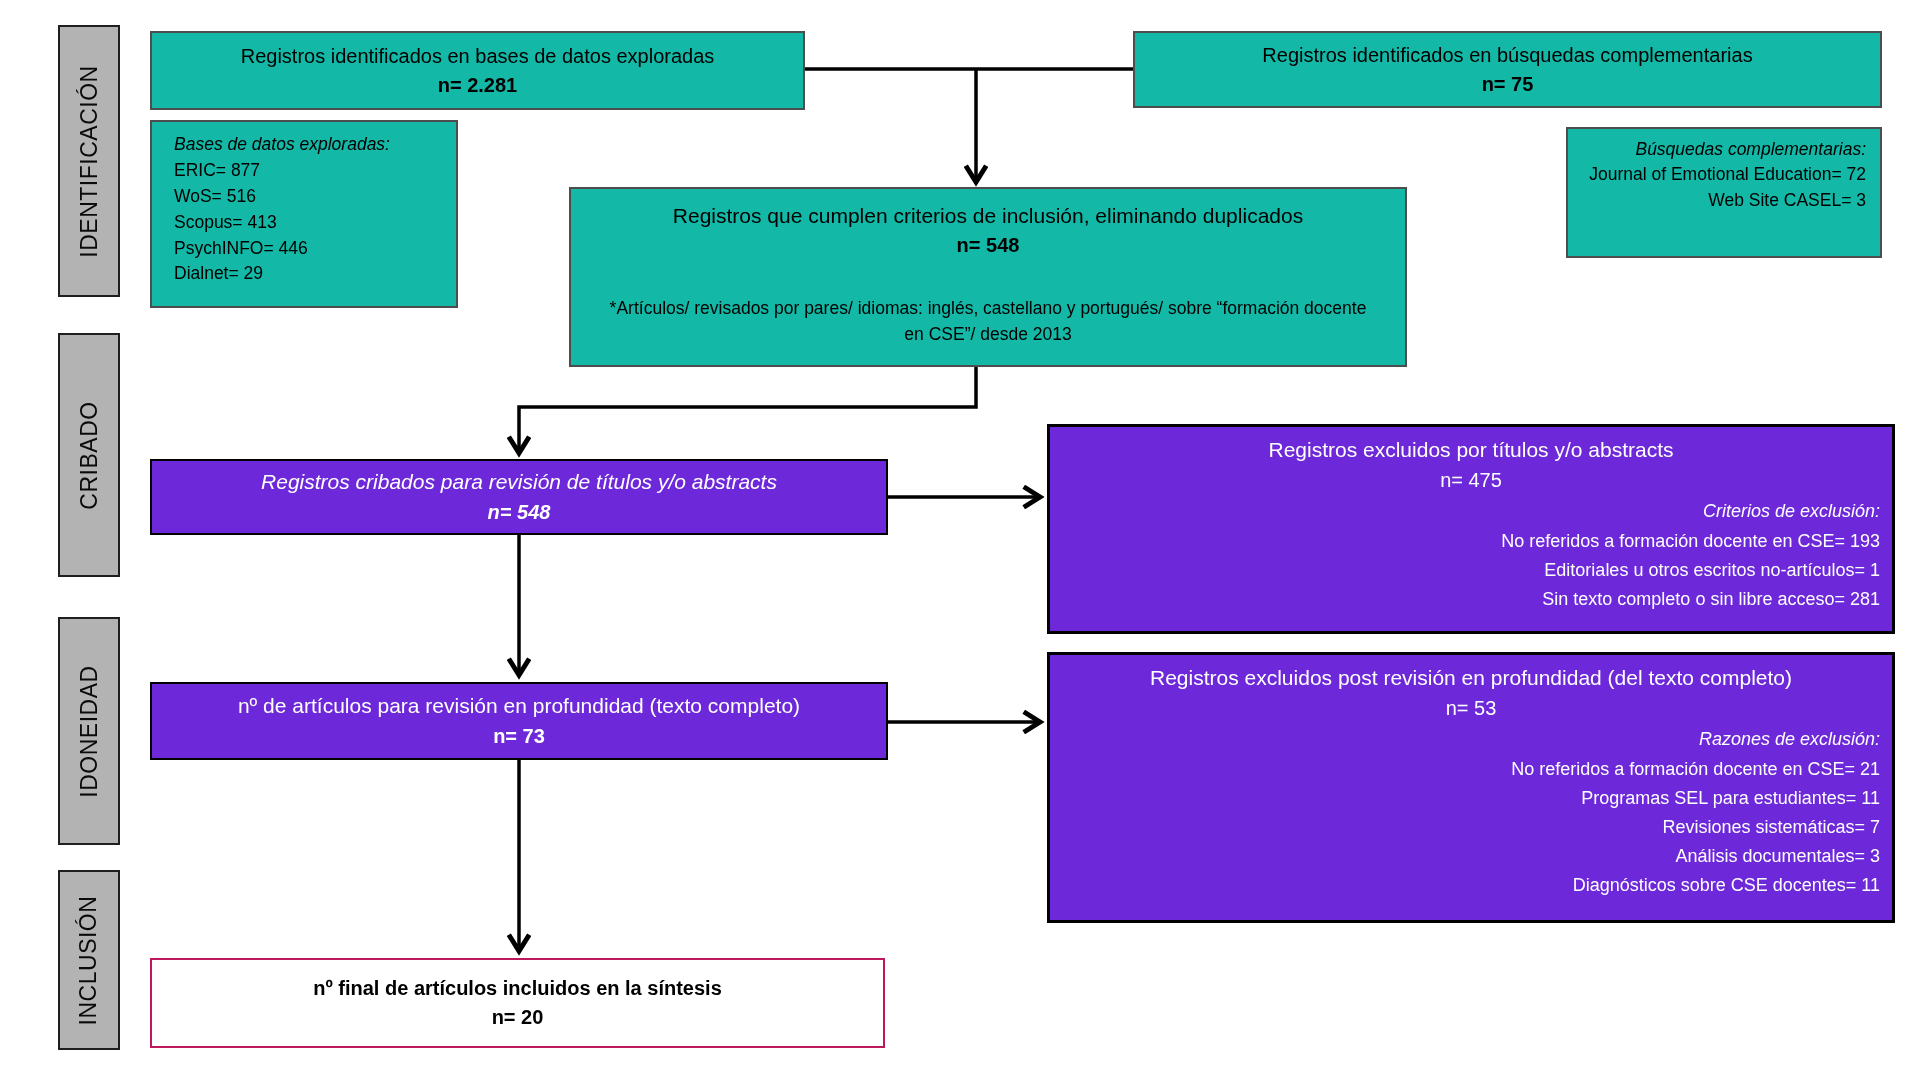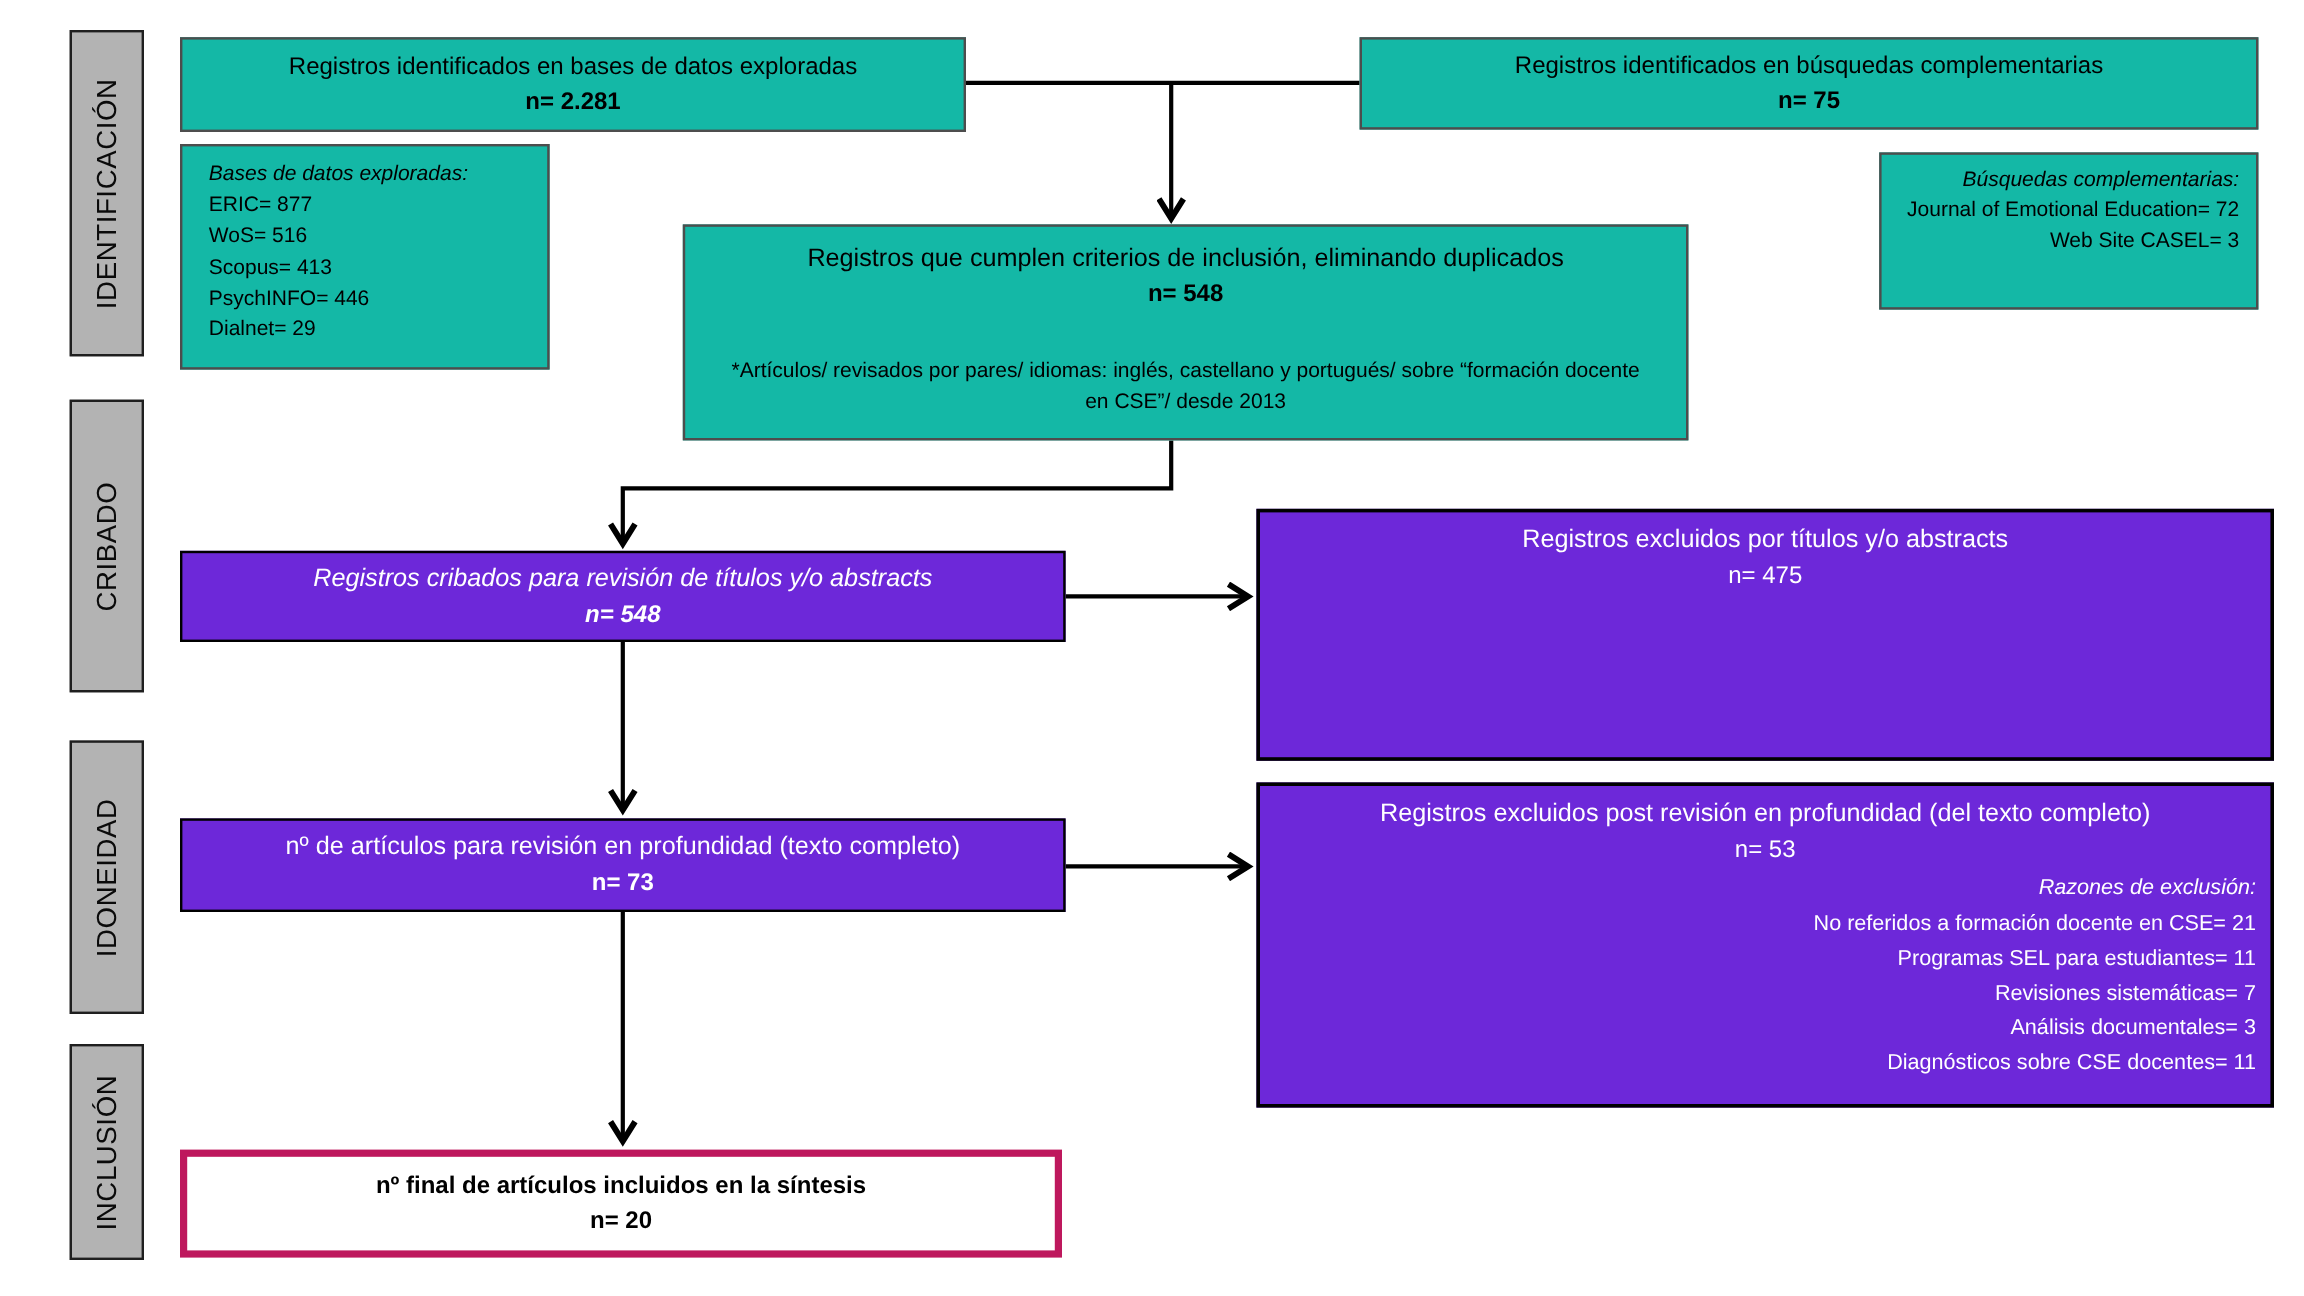--- a/index.html
+++ b/index.html
@@ -125,21 +125,21 @@
     font-size: 18px;
     line-height: 1.62;
     margin-top: 2px;
   }
   .criteria-header { font-style: italic; }
 
   
   #box-final {
     left: 150px; top: 958px; width: 735px; height: 90px;
     background: #ffffff;
-    border: 6px solid #be185d;
+    border: 2px solid #be185d;
     font-weight: bold;
   }
   #box-final .title-line, #box-final .n-line { font-weight: bold; }
 </style>
 </head>
 <body>
 
 <div id="canvas">
 
   <svg id="connectors" viewBox="0 0 1920 1080">
@@ -207,20 +207,26 @@
   </div>
 
   <div class="box dark center-flex" id="box-screened">
     <div class="title-line">Registros cribados para revisión de títulos y/o abstracts</div>
     <div class="n-line">n= 548</div>
   </div>
 
   <div class="box dark excluded" id="box-excluded-titles">
     <div class="title-line">Registros excluidos por títulos y/o abstracts</div>
     <div class="n-plain">n= 475</div>
+    <div class="criteria-block">
+      <div class="criteria-header">Criterios de exclusión:</div>
+      <div>No referidos a formación docente en CSE= 193</div>
+      <div>Editoriales u otros escritos no-artículos= 1</div>
+      <div>Sin texto completo o sin libre acceso= 281</div>
+    </div>
   </div>
 
   <div class="box dark center-flex" id="box-fulltext">
     <div class="title-line">nº de artículos para revisión en profundidad (texto completo)</div>
     <div class="n-line">n= 73</div>
   </div>
 
   <div class="box dark excluded" id="box-excluded-fulltext">
     <div class="title-line">Registros excluidos post revisión en profundidad (del texto completo)</div>
     <div class="n-plain">n= 53</div>

